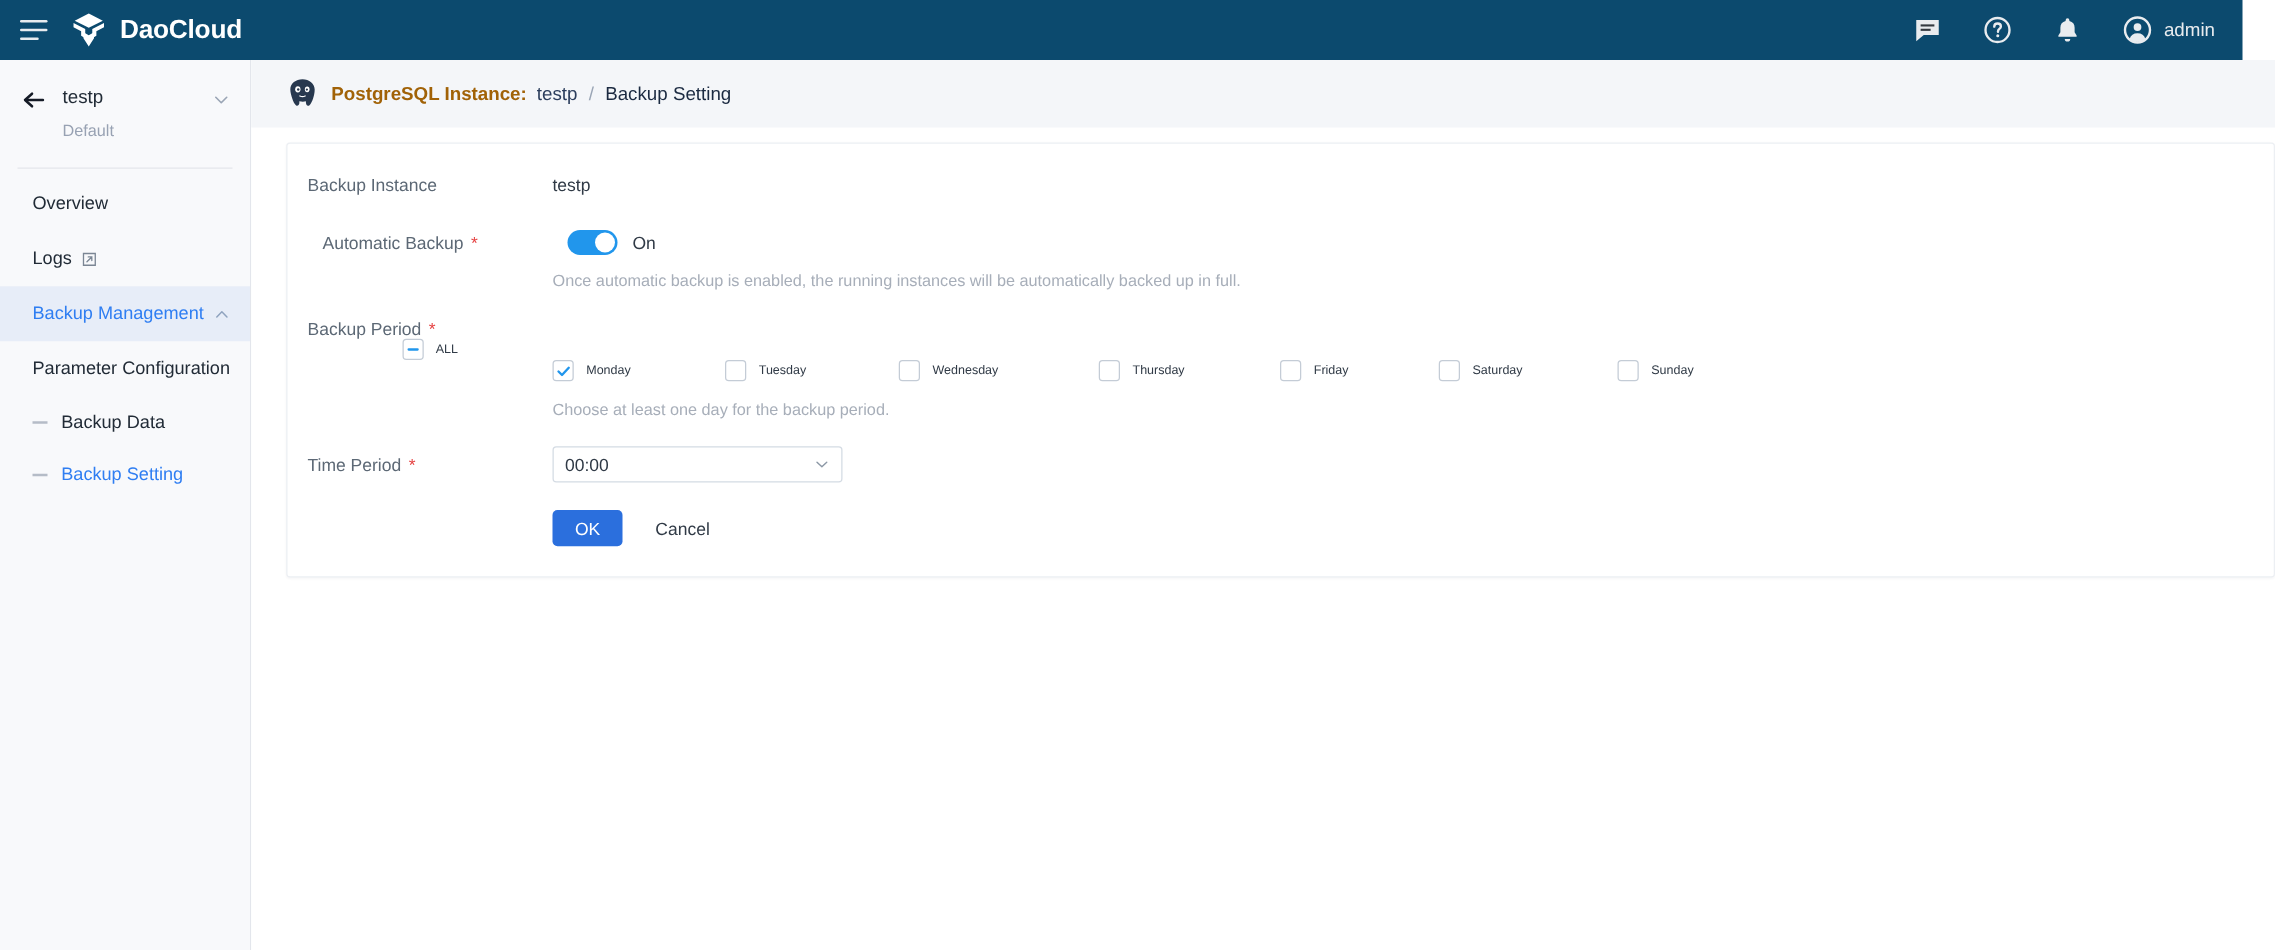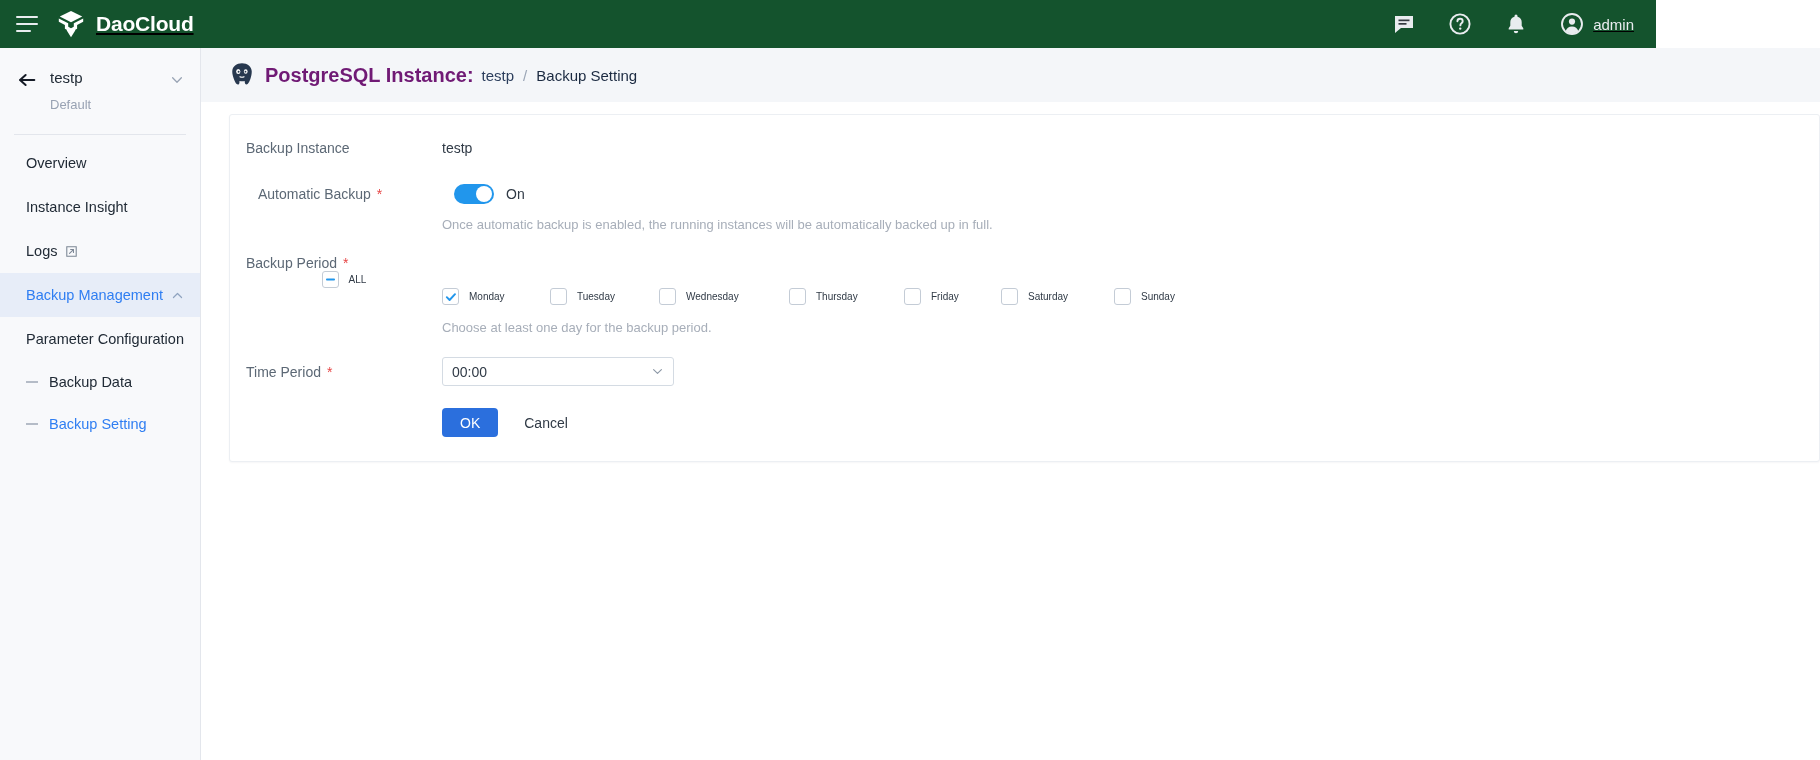--- a/index.html
+++ b/index.html
@@ -6,22 +6,22 @@
   html, body {
     width: 1820px; height: 760px;
     background: #ffffff;
     font-family: "Liberation Sans", sans-serif;
     overflow: hidden;
   }
   .app { position: relative; width: 1820px; height: 760px; background:#fff; }
 
   
   .topbar {
-    position: absolute; top: 0; left: 0; width: 1656px; height: 48px;
-    background: #14532d; display: flex; align-items: center; text-decoration: underline;
+    position: absolute; top: 0; left: 0; width: 1794px; height: 48px;
+    background: #0c4a6e; display: flex; align-items: center;
   }
   .hamburger {
     width: 22px; height: 16px; margin-left: 16px; margin-right: 18px;
     display: flex; flex-direction: column; justify-content: space-between;
     cursor: pointer;
   }
   .hamburger span { display:block; height: 2px; background:#e9ecef; border-radius:1px;}
   .hamburger span:nth-child(1){ width:22px; }
   .hamburger span:nth-child(2){ width:22px; }
   .hamburger span:nth-child(3){ width:15px; }
@@ -75,21 +75,21 @@
   .nav-child.active { color:#2f7ef2; }
   .nav-child.active .dash { background:#b5bcc7; }
 
   
   .main { position:absolute; top:48px; left:201px; width:1619px; height:712px; background:#fff;}
   .crumbbar {
     height: 54px; background:#f4f6f9; display:flex; align-items:center;
     padding-left: 28px;
   }
   .pg-logo { width:26px; height:26px; margin-right:10px; display:block; }
-  .crumb-strong { font-size:20px; font-weight:700; color:#701a75; }
+  .crumb-strong { font-size:15px; font-weight:700; color:#a16207; }
   .crumb-plain { font-size:15px; color:#2c3e5d; margin-left:8px; cursor:pointer;}
   .crumb-sep { font-size:15px; color:#9aa5b5; margin: 0 9px; }
   .crumb-cur { font-size:15px; color:#1b2a41; }
 
   .card {
     position:absolute; top: 66px; left: 28px; width: 1591px; height: 348px;
     background:#fff; border:1px solid #eceff3; border-radius: 3px;
     box-shadow: 0 1px 2px rgba(16,24,40,0.04);
   }
 
@@ -124,21 +124,21 @@
   .r-period { position:absolute; top: 140px; left: 16px; flex-direction: column; }
 
   .cbox {
     width:17px; height:17px; border:1px solid #c4ccd6; border-radius:3px;
     background:#fff; display:flex; align-items:center; justify-content:center;
     flex:0 0 auto; cursor:pointer;
   }
   .cbox svg { display:block; }
   .cb-label { font-size:10px; color:#303a46; margin-left:10px; }
 
-  .days-row { position:absolute; top: 173px; left: 212px; display:flex; align-items:center; }
+  .days-row { position:absolute; top: 173px; left: 212px; display:flex; align-items:center;gap:30px; }
   .day { display:flex; align-items:center; }
 
   .r-time { position:absolute; top: 242px; left: 16px; }
   .select {
     width: 232px; height: 29px; border:1px solid #d4dbe3; border-radius:3px;
     background:#fff; display:flex; align-items:center; padding: 0 9px;
     cursor:pointer;
   }
   .select .sv { font-size:14px; color:#303a46; flex:1 1 auto; }
   .select .chev { width:13px; height:13px; display:block; }
@@ -213,23 +213,20 @@
       <svg class="side-chev" viewBox="0 0 16 16">
         <path d="M3 5.5 L8 10.5 L13 5.5" fill="none" stroke="#9aa5b5" stroke-width="1.5" stroke-linecap="round" stroke-linejoin="round"></path>
       </svg>
     </div>
 
     <div class="side-divider"></div>
 
     <div class="nav">
       <div class="nav-item">
         <span>Overview</span>
-      </div>
-      <div class="nav-item">
-        <span>Instance Insight</span>
       </div>
       <div class="nav-item">
         <span>Logs</span>
         <svg class="ext" viewBox="0 0 16 16">
           <path d="M2.2 2.2 h11.6 v11.6 h-11.6 Z" fill="none" stroke="#7b8694" stroke-width="1.3"></path>
           <path d="M5.6 10.4 L10.4 5.6 M6.9 5.6 h3.5 v3.5" fill="none" stroke="#7b8694" stroke-width="1.3" stroke-linecap="round"></path>
         </svg>
       </div>
       <div class="nav-item group">
         <span class="lbl">Backup Management</span>

